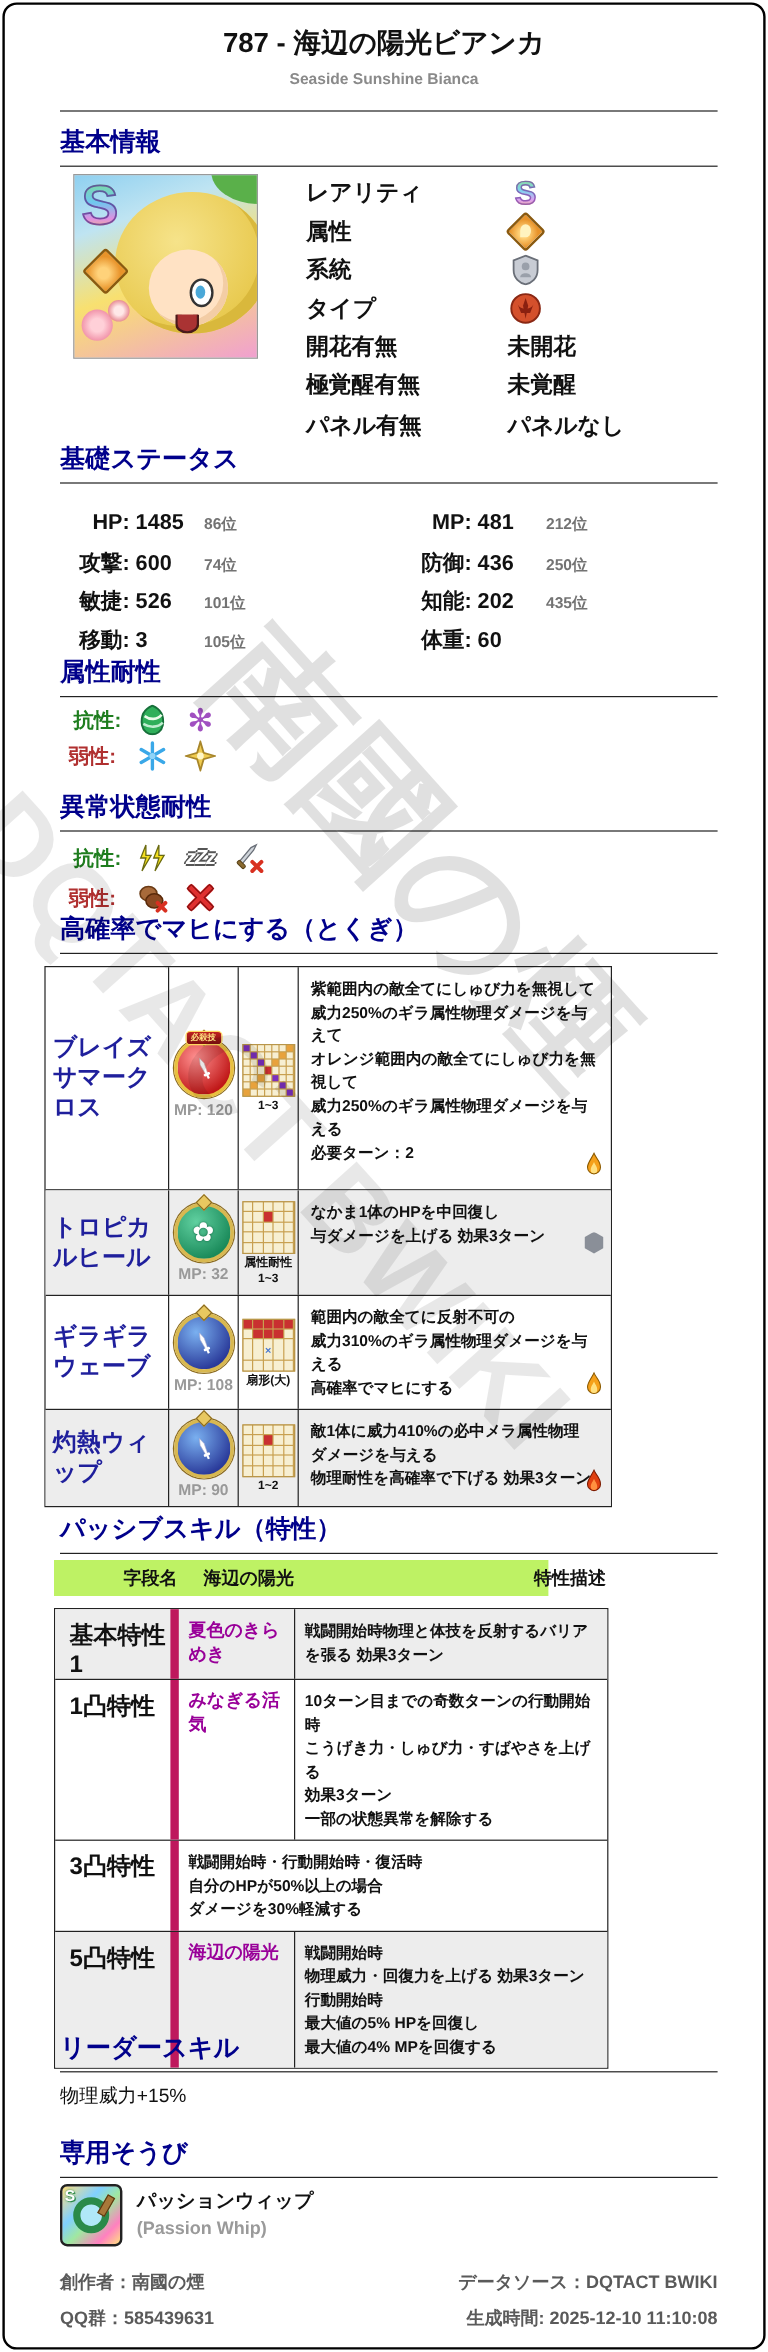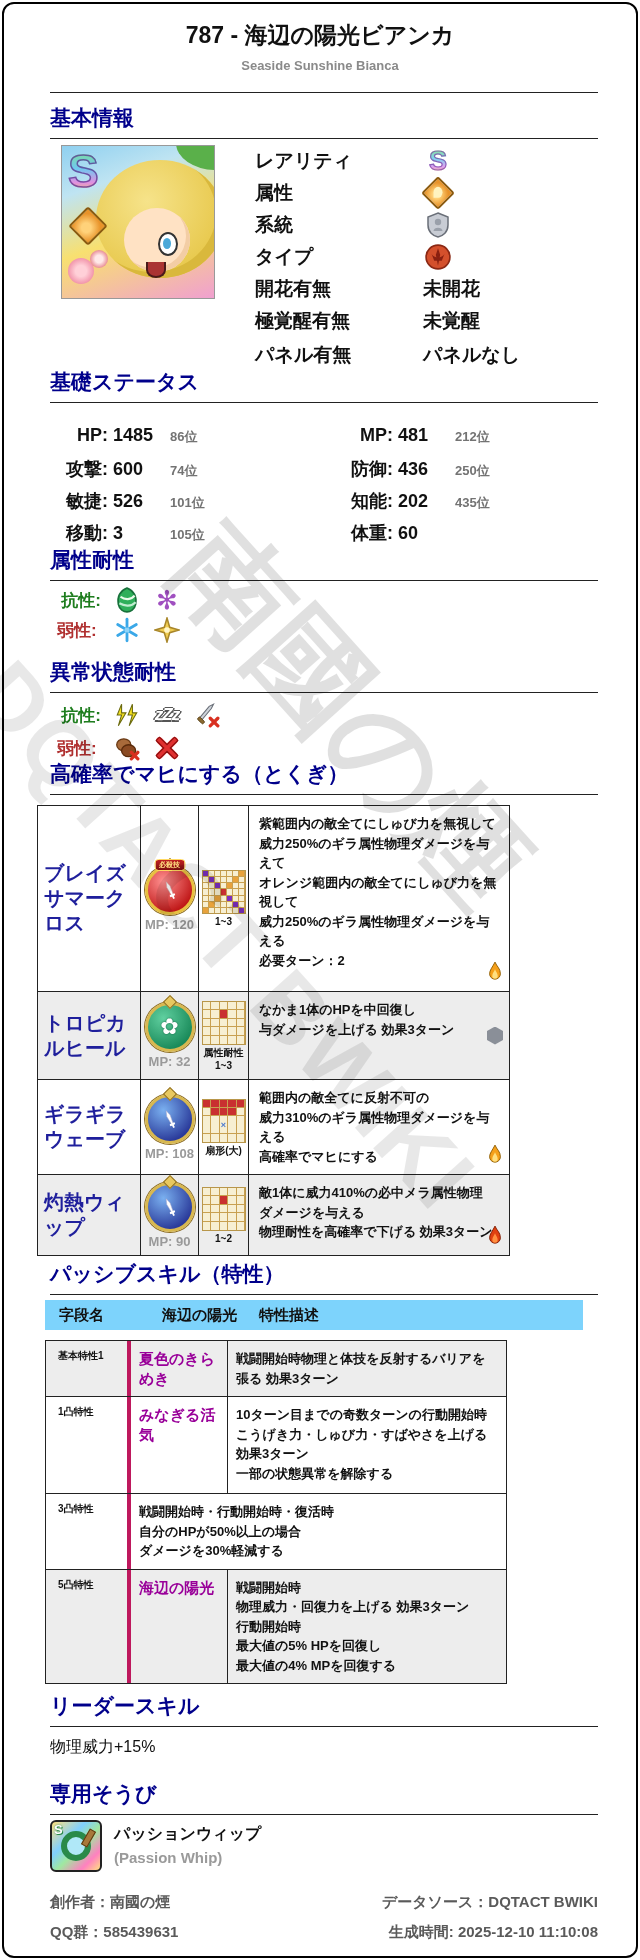--- a/index.html
+++ b/index.html
@@ -97,28 +97,28 @@
        width:8px;height:8px;background:#e8c860;border:1px solid #8a6a20;}
   .orb-phys{background:radial-gradient(circle at 35% 30%,#7ab0f0,#2a3a9a 75%);}
   .orb-heal{background:radial-gradient(circle at 35% 30%,#60d0a0,#1a8a5a 75%);}
   .orb-ult{background:radial-gradient(circle at 35% 30%,#ff9090,#c01818 75%);border-color:#e8c040;}
   .orb .flower{color:#fff;font-size:22px;line-height:1;text-shadow:0 0 2px #0a5a3a;}
   .ribbon{position:absolute;top:-9px;left:50%;transform:translateX(-50%);z-index:2;
           background:linear-gradient(#c02020,#801010);border:1px solid #ffd860;color:#ffe080;
           font-size:7px;font-weight:bold;padding:0 4px;border-radius:4px;white-space:nowrap;}
 
   
-  .ps-header{position:absolute;left:45px;top:1300px;width:538px;height:30px;background:#7dd3fc;
-             display:grid;grid-template-columns:103px 97px 260px;align-items:center;}
+  .ps-header{position:absolute;left:45px;top:1300px;width:412px;height:30px;background:#bef264;
+             display:grid;grid-template-columns:103px 97px 260px;align-items:center;text-align:right;}
   .ps-header span{font-size:15px;font-weight:bold;padding-left:14px;}
   .ps-table{position:absolute;left:45px;top:1340px;width:460px;border:1.5px solid #222;}
   .ps-row{display:flex;border-bottom:1px solid #222;}
   .ps-row:last-child{border-bottom:none;}
   .ps-row.alt{background:#ededed;}
-  .ps-slot{width:85px;border-right:4px solid #be185d;padding:8px 0 0 12px;font-size:10px;font-weight:bold;box-sizing:border-box;}
+  .ps-slot{width:103px;border-right:7px solid #be185d;padding:8px 0 0 12px;font-size:20px;font-weight:bold;box-sizing:border-box;}
   .ps-name{width:97px;border-right:1px solid #222;padding:8px 6px 0 8px;font-size:15px;font-weight:bold;color:#990099;line-height:1.3;box-sizing:border-box;}
   .ps-desc{flex:1;padding:8px 8px;font-size:13px;font-weight:600;line-height:1.5;white-space:pre-line;box-sizing:border-box;}
 
   
   .leader-text{position:absolute;left:50px;top:1737px;font-size:16px;font-weight:normal;}
   .equip-row{position:absolute;left:50px;top:1820px;display:flex;gap:12px;}
   .equip-icon{width:52px;height:52px;border:2px solid #222;border-radius:6px;position:relative;box-sizing:border-box;
       background:linear-gradient(135deg,#ffe080,#80d0ff 35%,#a0e8a0 55%,#ff80c0 80%,#ffe080);}
   .equip-ring{position:absolute;left:9px;top:9px;width:30px;height:30px;border-radius:50%;
       border:6px solid #2a8a4a;background:#b0e8f8;box-sizing:border-box;}

